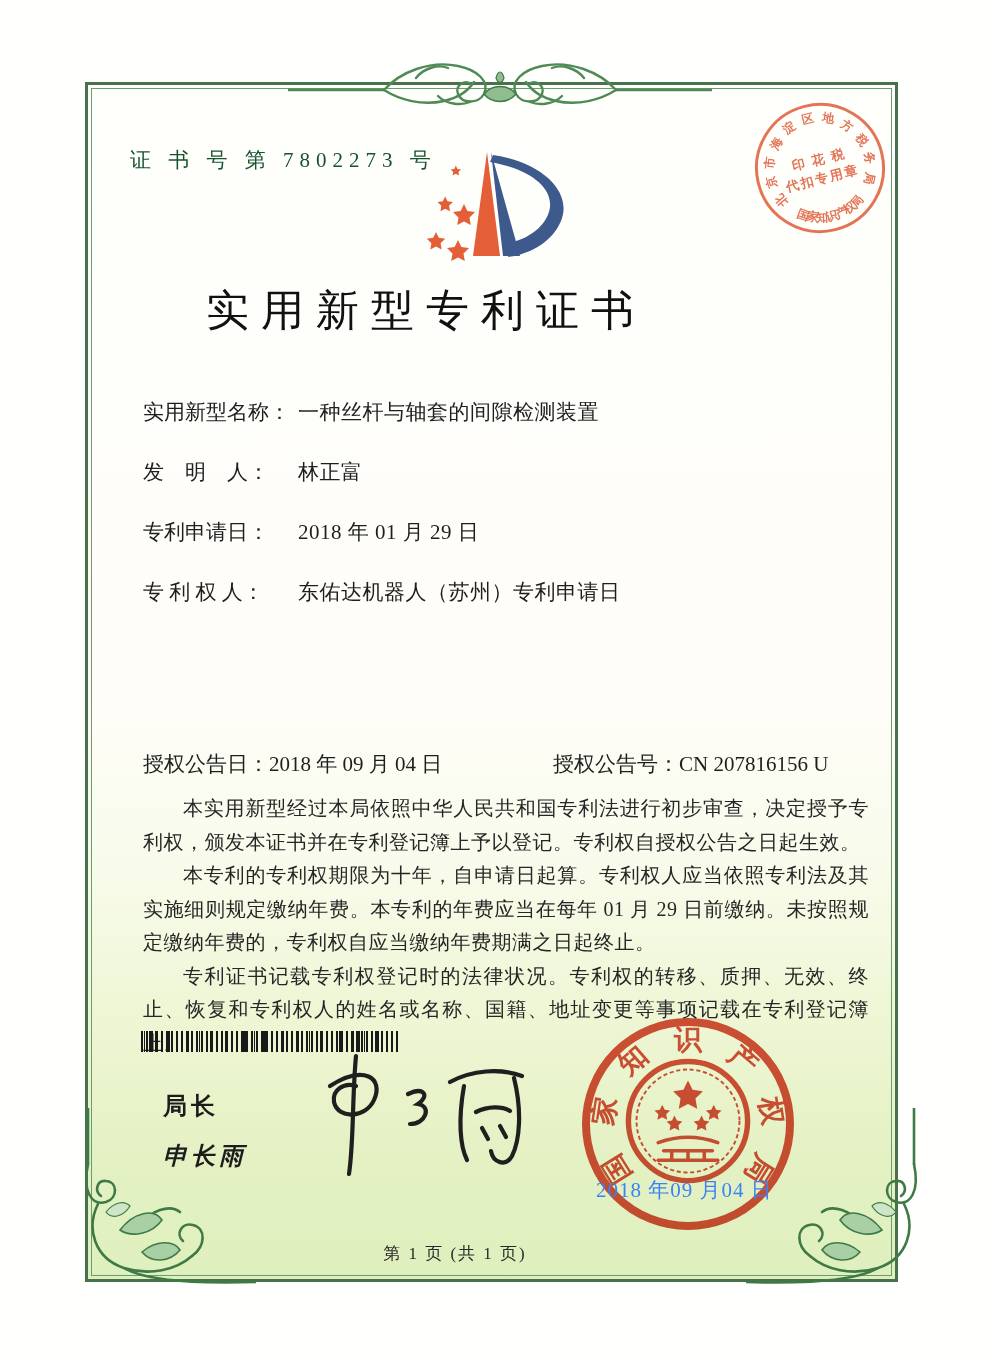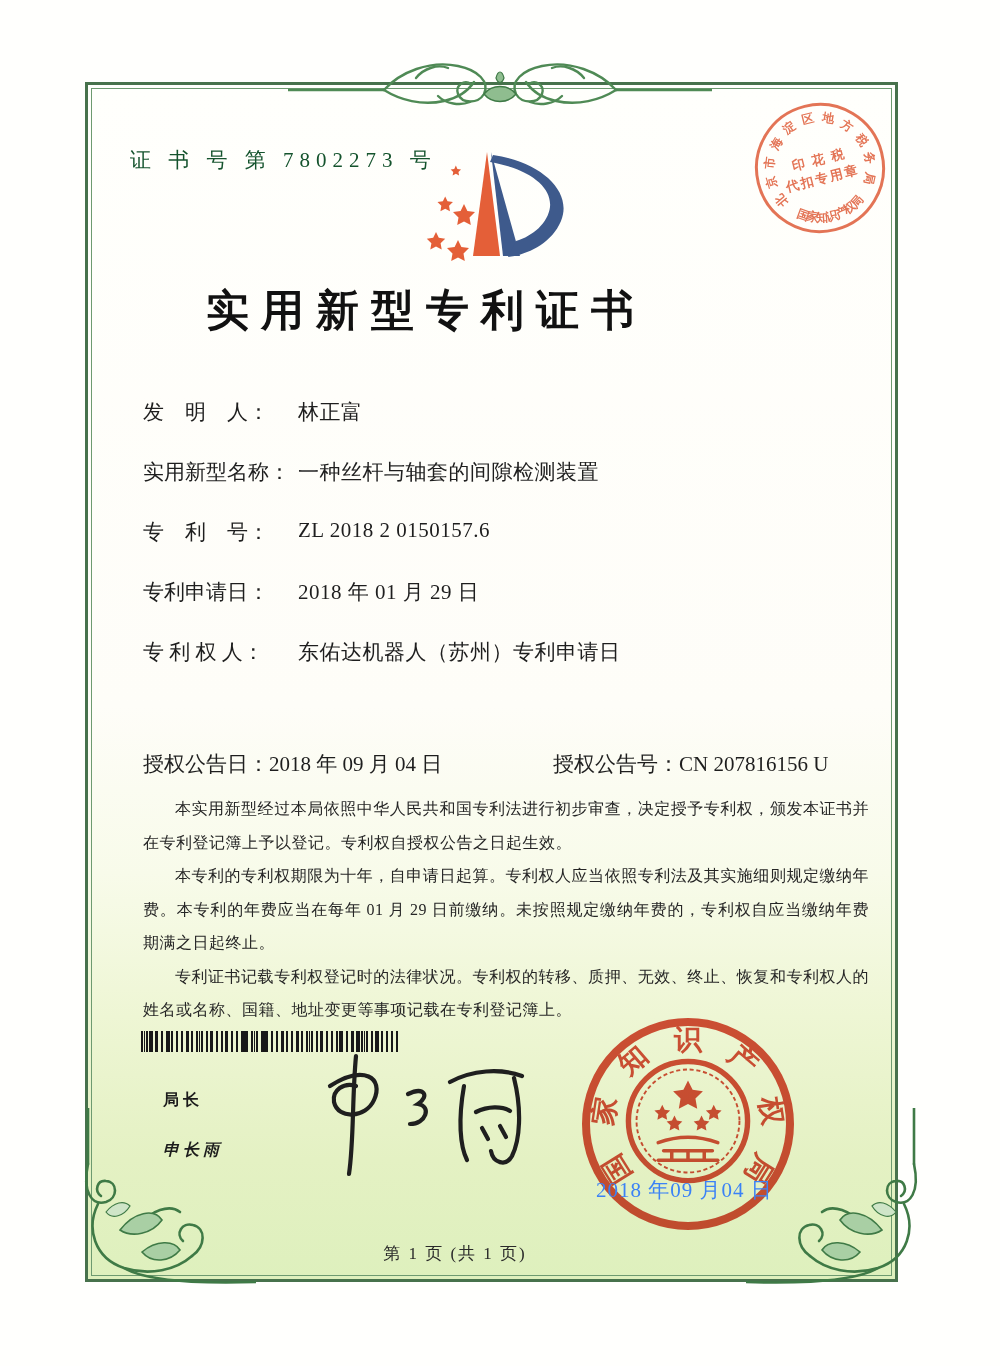--- a/index.html
+++ b/index.html
@@ -27,48 +27,48 @@
   .orn-bl{ left:80px; top:1108px; }
   .orn-br{ left:746px; top:1108px; transform:scaleX(-1); }
   
   .cert-no{
     position:absolute; left:130px; top:146px;
     font-size:21px; letter-spacing:6px; color:#14532d;
   }
   .logo{ position:absolute; left:420px; top:146px; }
   .title{
     position:absolute; left:0; top:282px; width:852px; text-align:center;
-    font-size:43px; font-weight:700; letter-spacing:12px; color:#111;
+    font-size:43px; font-weight:400; letter-spacing:12px; color:#111;
   }
   
   .fields{ position:absolute; left:143px; top:398px; width:730px; font-size:21px; color:#1e1e1e; }
   .field-row{ height:26px; margin-bottom:34px; white-space:nowrap; }
   .field-label{ display:inline-block; width:155px; vertical-align:top; }
   .field-value{ display:inline-block; vertical-align:top; letter-spacing:0.5px; }
   .grant-row{ position:absolute; left:143px; top:750px; width:730px; font-size:21px; white-space:nowrap; color:#1e1e1e; }
   .grant-left{ display:inline-block; width:410px; }
   
   .body-text{
     position:absolute; left:143px; top:792px; width:726px;
-    font-size:16px; line-height:33.5px; color:#262626; letter-spacing:0.5px;
+    font-size:20px; line-height:33.5px; color:#262626; letter-spacing:0.5px;
     text-align:justify;
   }
   .body-text p{ text-indent:2em; }
   
   .barcode{
     position:absolute; left:141px; top:1031px; width:257px; height:21px;
     background:
       repeating-linear-gradient(90deg,#191919 0 2px,rgba(0,0,0,0) 2px 5px),
       repeating-linear-gradient(90deg,rgba(0,0,0,0) 0 3px,#191919 3px 4px,rgba(0,0,0,0) 4px 11px),
       repeating-linear-gradient(90deg,rgba(0,0,0,0) 0 8px,#191919 8px 10px,rgba(0,0,0,0) 10px 19px);
   }
   .director-title,.director-name{
     position:absolute; left:163px;
     font-family:"Liberation Sans","DejaVu Sans",sans-serif;
-    font-size:16px; font-weight:700; color:#1c1c1c; letter-spacing:4px;
+    font-size:24px; font-weight:700; color:#1c1c1c; letter-spacing:4px;
   }
   .director-title{ top:1090px; }
   .director-name{ top:1140px;font-style:italic; }
   .signature{ position:absolute; left:272px; top:1040px; }
   
   .seal{
     position:absolute; left:582px; top:1018px; width:212px; height:212px;
     opacity:0.93; mix-blend-mode:multiply;
   }
   .seal-ring{
@@ -166,27 +166,24 @@
       <path d="M44,58 l3.4,7 7.6,1.1 -5.5,5.4 1.3,7.6 -6.8-3.6 -6.8,3.6 1.3-7.6 -5.5-5.4 7.6-1.1 Z"></path>
       <path d="M16,86 l2.8,5.8 6.4,.9 -4.6,4.5 1.1,6.3 -5.7-3 -5.7,3 1.1-6.3 -4.6-4.5 6.4-.9 Z"></path>
       <path d="M38,94 l3.4,7 7.6,1.1 -5.5,5.4 1.3,7.6 -6.8-3.6 -6.8,3.6 1.3-7.6 -5.5-5.4 7.6-1.1 Z"></path>
     </g>
   </svg>
 
   <div class="title">实用新型专利证书</div>
 
   <div class="fields">
     <div class="field-row">
+      <span class="field-label">实用新型名称：</span><span class="field-value">一种丝杆与轴套的间隙检测装置</span>
+    </div>
+    <div class="field-row">
       <span class="field-label">发　明　人：</span><span class="field-value">林正富</span>
-    </div>
-    <div class="field-row">
-      <span class="field-label">实用新型名称：</span><span class="field-value">一种丝杆与轴套的间隙检测装置</span>
-    </div>
-    <div class="field-row">
-      <span class="field-label">专　利　号：</span><span class="field-value">ZL 2018 2 0150157.6</span>
     </div>
     <div class="field-row">
       <span class="field-label">专利申请日：</span><span class="field-value">2018 年 01 月 29 日</span>
     </div>
     <div class="field-row">
       <span class="field-label">专 利 权 人：</span><span class="field-value">东佑达机器人（苏州）专利申请日</span>
     </div>
   </div>
 
   <div class="grant-row">

